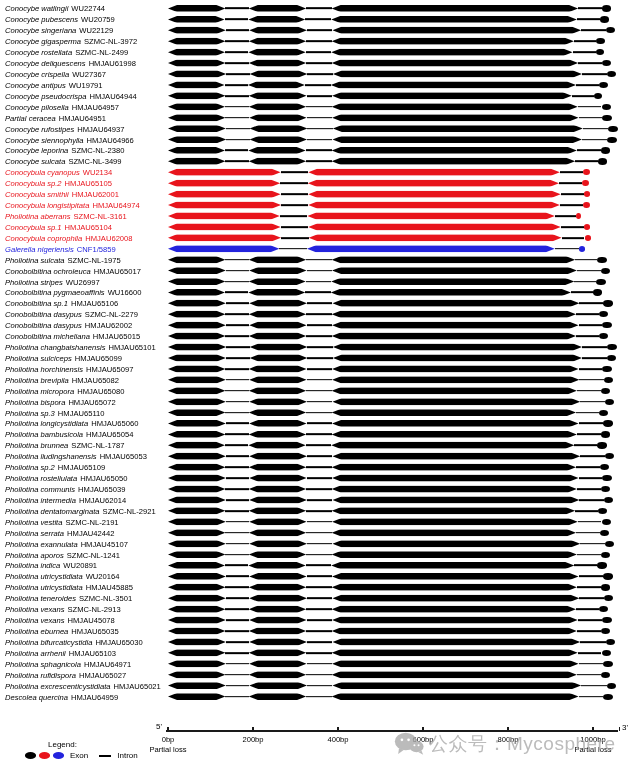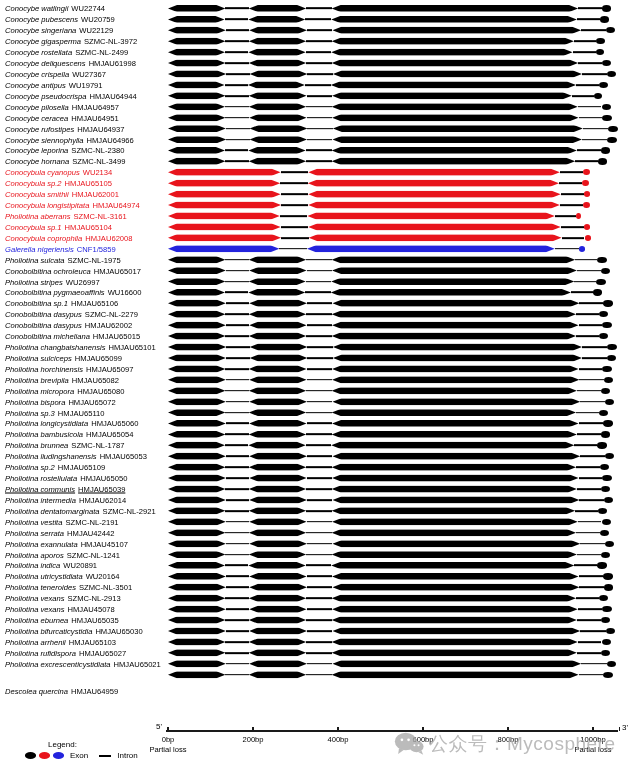--- a/index.html
+++ b/index.html
@@ -193,21 +193,21 @@
           <span class="seg exon" style="left: 83.75px; width: 57.375px; background: rgb(0, 0, 0); clip-path: polygon(0px 50%, 9px 0px, calc(100% - 9px) 0px, 100% 50%, calc(100% - 9px) 100%, 9px 100%);"></span>
           <span class="seg intron" style="left: 141.125px; width: 25.5px;"></span>
           <span class="seg exon" style="left: 166.625px; width: 246.075px; background: rgb(0, 0, 0); clip-path: polygon(0px 50%, 9px 0px, calc(100% - 9px) 0px, 100% 50%, calc(100% - 9px) 100%, 9px 100%);"></span>
           <span class="seg intron" style="left: 412.7px; width: 23.8px;"></span>
           <span class="seg dot" style="left: 436.5px; width: 9.35px; background: rgb(0, 0, 0);"></span>
         </span>
     </div>
 
     <div class="row">
       <span class="row-label" style="color: rgb(0, 0, 0);">
-        <span class="row-name">Conocybe ceracea</span><span class="row-strain">HMJAU64951</span>
+        <span class="row-name">Partial ceracea</span><span class="row-strain">HMJAU64951</span>
       </span>
       <span class="row-diagram">
           <span class="seg exon" style="left: 3px; width: 57.375px; background: rgb(0, 0, 0); clip-path: polygon(0px 50%, 9px 0px, calc(100% - 9px) 0px, 100% 50%, calc(100% - 9px) 100%, 9px 100%);"></span>
           <span class="seg intron" style="left: 60.375px; width: 23.8px;"></span>
           <span class="seg exon" style="left: 84.175px; width: 57.375px; background: rgb(0, 0, 0); clip-path: polygon(0px 50%, 9px 0px, calc(100% - 9px) 0px, 100% 50%, calc(100% - 9px) 100%, 9px 100%);"></span>
           <span class="seg intron" style="left: 141.55px; width: 25.5px;"></span>
           <span class="seg exon" style="left: 167.05px; width: 246.5px; background: rgb(0, 0, 0); clip-path: polygon(0px 50%, 9px 0px, calc(100% - 9px) 0px, 100% 50%, calc(100% - 9px) 100%, 9px 100%);"></span>
           <span class="seg intron" style="left: 413.55px; width: 23.8px;"></span>
           <span class="seg dot" style="left: 437.35px; width: 9.35px; background: rgb(0, 0, 0);"></span>
         </span>
@@ -253,21 +253,21 @@
           <span class="seg exon" style="left: 83.325px; width: 57.375px; background: rgb(0, 0, 0); clip-path: polygon(0px 50%, 9px 0px, calc(100% - 9px) 0px, 100% 50%, calc(100% - 9px) 100%, 9px 100%);"></span>
           <span class="seg intron" style="left: 140.7px; width: 25.925px;"></span>
           <span class="seg exon" style="left: 166.625px; width: 245.225px; background: rgb(0, 0, 0); clip-path: polygon(0px 50%, 9px 0px, calc(100% - 9px) 0px, 100% 50%, calc(100% - 9px) 100%, 9px 100%);"></span>
           <span class="seg intron" style="left: 411.85px; width: 23.8px;"></span>
           <span class="seg dot" style="left: 435.65px; width: 9.35px; background: rgb(0, 0, 0);"></span>
         </span>
     </div>
 
     <div class="row">
       <span class="row-label" style="color: rgb(0, 0, 0);">
-        <span class="row-name">Conocybe hornana</span><span class="row-strain">SZMC-NL-3499</span>
+        <span class="row-name">Conocybe sulcata</span><span class="row-strain">SZMC-NL-3499</span>
       </span>
       <span class="row-diagram">
           <span class="seg exon" style="left: 3px; width: 57.375px; background: rgb(0, 0, 0); clip-path: polygon(0px 50%, 9px 0px, calc(100% - 9px) 0px, 100% 50%, calc(100% - 9px) 100%, 9px 100%);"></span>
           <span class="seg intron" style="left: 60.375px; width: 23.375px;"></span>
           <span class="seg exon" style="left: 83.75px; width: 57.375px; background: rgb(0, 0, 0); clip-path: polygon(0px 50%, 9px 0px, calc(100% - 9px) 0px, 100% 50%, calc(100% - 9px) 100%, 9px 100%);"></span>
           <span class="seg intron" style="left: 141.125px; width: 25.5px;"></span>
           <span class="seg exon" style="left: 166.625px; width: 243.525px; background: rgb(0, 0, 0); clip-path: polygon(0px 50%, 9px 0px, calc(100% - 9px) 0px, 100% 50%, calc(100% - 9px) 100%, 9px 100%);"></span>
           <span class="seg intron" style="left: 410.15px; width: 22.95px;"></span>
           <span class="seg dot" style="left: 433.1px; width: 9.35px; background: rgb(0, 0, 0);"></span>
         </span>
@@ -688,21 +688,21 @@
           <span class="seg intron" style="left: 60.8px; width: 23.375px;"></span>
           <span class="seg exon" style="left: 84.175px; width: 57.375px; background: rgb(0, 0, 0); clip-path: polygon(0px 50%, 9px 0px, calc(100% - 9px) 0px, 100% 50%, calc(100% - 9px) 100%, 9px 100%);"></span>
           <span class="seg intron" style="left: 141.55px; width: 25.5px;"></span>
           <span class="seg exon" style="left: 167.05px; width: 246.5px; background: rgb(0, 0, 0); clip-path: polygon(0px 50%, 9px 0px, calc(100% - 9px) 0px, 100% 50%, calc(100% - 9px) 100%, 9px 100%);"></span>
           <span class="seg intron" style="left: 413.55px; width: 23.8px;"></span>
           <span class="seg dot" style="left: 437.35px; width: 9.35px; background: rgb(0, 0, 0);"></span>
         </span>
     </div>
 
     <div class="row">
-      <span class="row-label" style="color: rgb(0, 0, 0); text-decoration: underline;">
+      <span class="row-label" style="color: rgb(0, 0, 0);">
         <span class="row-name">Pholiotina communis</span><span class="row-strain">HMJAU65039</span>
       </span>
       <span class="row-diagram">
           <span class="seg exon" style="left: 3px; width: 57.375px; background: rgb(0, 0, 0); clip-path: polygon(0px 50%, 9px 0px, calc(100% - 9px) 0px, 100% 50%, calc(100% - 9px) 100%, 9px 100%);"></span>
           <span class="seg intron" style="left: 60.375px; width: 23.375px;"></span>
           <span class="seg exon" style="left: 83.75px; width: 57.375px; background: rgb(0, 0, 0); clip-path: polygon(0px 50%, 9px 0px, calc(100% - 9px) 0px, 100% 50%, calc(100% - 9px) 100%, 9px 100%);"></span>
           <span class="seg intron" style="left: 141.125px; width: 25.5px;"></span>
           <span class="seg exon" style="left: 166.625px; width: 245.225px; background: rgb(0, 0, 0); clip-path: polygon(0px 50%, 9px 0px, calc(100% - 9px) 0px, 100% 50%, calc(100% - 9px) 100%, 9px 100%);"></span>
           <span class="seg intron" style="left: 411.85px; width: 23.8px;"></span>
           <span class="seg dot" style="left: 435.65px; width: 9.35px; background: rgb(0, 0, 0);"></span>
@@ -822,20 +822,34 @@
           <span class="seg exon" style="left: 3px; width: 57.8px; background: rgb(0, 0, 0); clip-path: polygon(0px 50%, 9px 0px, calc(100% - 9px) 0px, 100% 50%, calc(100% - 9px) 100%, 9px 100%);"></span>
           <span class="seg intron" style="left: 60.8px; width: 23.375px;"></span>
           <span class="seg exon" style="left: 84.175px; width: 57.375px; background: rgb(0, 0, 0); clip-path: polygon(0px 50%, 9px 0px, calc(100% - 9px) 0px, 100% 50%, calc(100% - 9px) 100%, 9px 100%);"></span>
           <span class="seg intron" style="left: 141.55px; width: 25.5px;"></span>
           <span class="seg exon" style="left: 167.05px; width: 246.5px; background: rgb(0, 0, 0); clip-path: polygon(0px 50%, 9px 0px, calc(100% - 9px) 0px, 100% 50%, calc(100% - 9px) 100%, 9px 100%);"></span>
           <span class="seg intron" style="left: 413.55px; width: 24.65px;"></span>
           <span class="seg dot" style="left: 438.2px; width: 9.35px; background: rgb(0, 0, 0);"></span>
         </span>
     </div>
 
+    <div class="row">
+      <span class="row-label" style="color: rgb(0, 0, 0);">
+        <span class="row-name">Pholiotina utricystidiata</span><span class="row-strain">HMJAU45885</span>
+      </span>
+      <span class="row-diagram">
+          <span class="seg exon" style="left: 3px; width: 57.375px; background: rgb(0, 0, 0); clip-path: polygon(0px 50%, 9px 0px, calc(100% - 9px) 0px, 100% 50%, calc(100% - 9px) 100%, 9px 100%);"></span>
+          <span class="seg intron" style="left: 60.375px; width: 23.375px;"></span>
+          <span class="seg exon" style="left: 83.75px; width: 57.375px; background: rgb(0, 0, 0); clip-path: polygon(0px 50%, 9px 0px, calc(100% - 9px) 0px, 100% 50%, calc(100% - 9px) 100%, 9px 100%);"></span>
+          <span class="seg intron" style="left: 141.125px; width: 25.5px;"></span>
+          <span class="seg exon" style="left: 166.625px; width: 245.225px; background: rgb(0, 0, 0); clip-path: polygon(0px 50%, 9px 0px, calc(100% - 9px) 0px, 100% 50%, calc(100% - 9px) 100%, 9px 100%);"></span>
+          <span class="seg intron" style="left: 411.85px; width: 23.8px;"></span>
+          <span class="seg dot" style="left: 435.65px; width: 9.35px; background: rgb(0, 0, 0);"></span>
+        </span>
+    </div>
 
     <div class="row">
       <span class="row-label" style="color: rgb(0, 0, 0);">
         <span class="row-name">Pholiotina teneroides</span><span class="row-strain">SZMC-NL-3501</span>
       </span>
       <span class="row-diagram">
           <span class="seg exon" style="left: 3px; width: 57.8px; background: rgb(0, 0, 0); clip-path: polygon(0px 50%, 9px 0px, calc(100% - 9px) 0px, 100% 50%, calc(100% - 9px) 100%, 9px 100%);"></span>
           <span class="seg intron" style="left: 60.8px; width: 23.375px;"></span>
           <span class="seg exon" style="left: 84.175px; width: 57.8px; background: rgb(0, 0, 0); clip-path: polygon(0px 50%, 9px 0px, calc(100% - 9px) 0px, 100% 50%, calc(100% - 9px) 100%, 9px 100%);"></span>
           <span class="seg intron" style="left: 141.975px; width: 25.5px;"></span>
@@ -913,20 +927,34 @@
           <span class="seg exon" style="left: 3px; width: 57.375px; background: rgb(0, 0, 0); clip-path: polygon(0px 50%, 9px 0px, calc(100% - 9px) 0px, 100% 50%, calc(100% - 9px) 100%, 9px 100%);"></span>
           <span class="seg intron" style="left: 60.375px; width: 23.375px;"></span>
           <span class="seg exon" style="left: 83.75px; width: 57.375px; background: rgb(0, 0, 0); clip-path: polygon(0px 50%, 9px 0px, calc(100% - 9px) 0px, 100% 50%, calc(100% - 9px) 100%, 9px 100%);"></span>
           <span class="seg intron" style="left: 141.125px; width: 25.5px;"></span>
           <span class="seg exon" style="left: 166.625px; width: 246.075px; background: rgb(0, 0, 0); clip-path: polygon(0px 50%, 9px 0px, calc(100% - 9px) 0px, 100% 50%, calc(100% - 9px) 100%, 9px 100%);"></span>
           <span class="seg intron" style="left: 412.7px; width: 23.8px;"></span>
           <span class="seg dot" style="left: 436.5px; width: 9.35px; background: rgb(0, 0, 0);"></span>
         </span>
     </div>
 
+    <div class="row">
+      <span class="row-label" style="color: rgb(0, 0, 0);">
+        <span class="row-name">Pholiotina sphagnicola</span><span class="row-strain">HMJAU64971</span>
+      </span>
+      <span class="row-diagram">
+          <span class="seg exon" style="left: 3px; width: 57.8px; background: rgb(0, 0, 0); clip-path: polygon(0px 50%, 9px 0px, calc(100% - 9px) 0px, 100% 50%, calc(100% - 9px) 100%, 9px 100%);"></span>
+          <span class="seg intron" style="left: 60.8px; width: 23.375px;"></span>
+          <span class="seg exon" style="left: 84.175px; width: 57.375px; background: rgb(0, 0, 0); clip-path: polygon(0px 50%, 9px 0px, calc(100% - 9px) 0px, 100% 50%, calc(100% - 9px) 100%, 9px 100%);"></span>
+          <span class="seg intron" style="left: 141.55px; width: 25.5px;"></span>
+          <span class="seg exon" style="left: 167.05px; width: 246.5px; background: rgb(0, 0, 0); clip-path: polygon(0px 50%, 9px 0px, calc(100% - 9px) 0px, 100% 50%, calc(100% - 9px) 100%, 9px 100%);"></span>
+          <span class="seg intron" style="left: 413.55px; width: 24.65px;"></span>
+          <span class="seg dot" style="left: 438.2px; width: 9.35px; background: rgb(0, 0, 0);"></span>
+        </span>
+    </div>
 
     <div class="row">
       <span class="row-label" style="color: rgb(0, 0, 0);">
         <span class="row-name">Pholiotina rufidispora</span><span class="row-strain">HMJAU65027</span>
       </span>
       <span class="row-diagram">
           <span class="seg exon" style="left: 3px; width: 57.375px; background: rgb(0, 0, 0); clip-path: polygon(0px 50%, 9px 0px, calc(100% - 9px) 0px, 100% 50%, calc(100% - 9px) 100%, 9px 100%);"></span>
           <span class="seg intron" style="left: 60.375px; width: 23.375px;"></span>
           <span class="seg exon" style="left: 83.75px; width: 57.375px; background: rgb(0, 0, 0); clip-path: polygon(0px 50%, 9px 0px, calc(100% - 9px) 0px, 100% 50%, calc(100% - 9px) 100%, 9px 100%);"></span>
           <span class="seg intron" style="left: 141.125px; width: 25.5px;"></span>
@@ -945,21 +973,21 @@
           <span class="seg intron" style="left: 60.8px; width: 23.375px;"></span>
           <span class="seg exon" style="left: 84.175px; width: 57.8px; background: rgb(0, 0, 0); clip-path: polygon(0px 50%, 9px 0px, calc(100% - 9px) 0px, 100% 50%, calc(100% - 9px) 100%, 9px 100%);"></span>
           <span class="seg intron" style="left: 141.975px; width: 25.5px;"></span>
           <span class="seg exon" style="left: 167.475px; width: 248.625px; background: rgb(0, 0, 0); clip-path: polygon(0px 50%, 9px 0px, calc(100% - 9px) 0px, 100% 50%, calc(100% - 9px) 100%, 9px 100%);"></span>
           <span class="seg intron" style="left: 416.1px; width: 25.5px;"></span>
           <span class="seg dot" style="left: 441.6px; width: 9.35px; background: rgb(0, 0, 0);"></span>
         </span>
     </div>
 
     <div class="row">
-      <span class="row-label" style="color: rgb(0, 0, 0); margin-top: 16px;">
+      <span class="row-label" style="color: rgb(0, 0, 0);">
         <span class="row-name">Descolea quercina</span><span class="row-strain">HMJAU64959</span>
       </span>
       <span class="row-diagram">
           <span class="seg exon" style="left: 3px; width: 57.375px; background: rgb(0, 0, 0); clip-path: polygon(0px 50%, 9px 0px, calc(100% - 9px) 0px, 100% 50%, calc(100% - 9px) 100%, 9px 100%);"></span>
           <span class="seg intron" style="left: 60.375px; width: 23.375px;"></span>
           <span class="seg exon" style="left: 83.75px; width: 57.375px; background: rgb(0, 0, 0); clip-path: polygon(0px 50%, 9px 0px, calc(100% - 9px) 0px, 100% 50%, calc(100% - 9px) 100%, 9px 100%);"></span>
           <span class="seg intron" style="left: 141.125px; width: 25.5px;"></span>
           <span class="seg exon" style="left: 166.625px; width: 246.925px; background: rgb(0, 0, 0); clip-path: polygon(0px 50%, 9px 0px, calc(100% - 9px) 0px, 100% 50%, calc(100% - 9px) 100%, 9px 100%);"></span>
           <span class="seg intron" style="left: 413.55px; width: 24.65px;"></span>
           <span class="seg dot" style="left: 438.2px; width: 10.2px; background: rgb(0, 0, 0);"></span>

